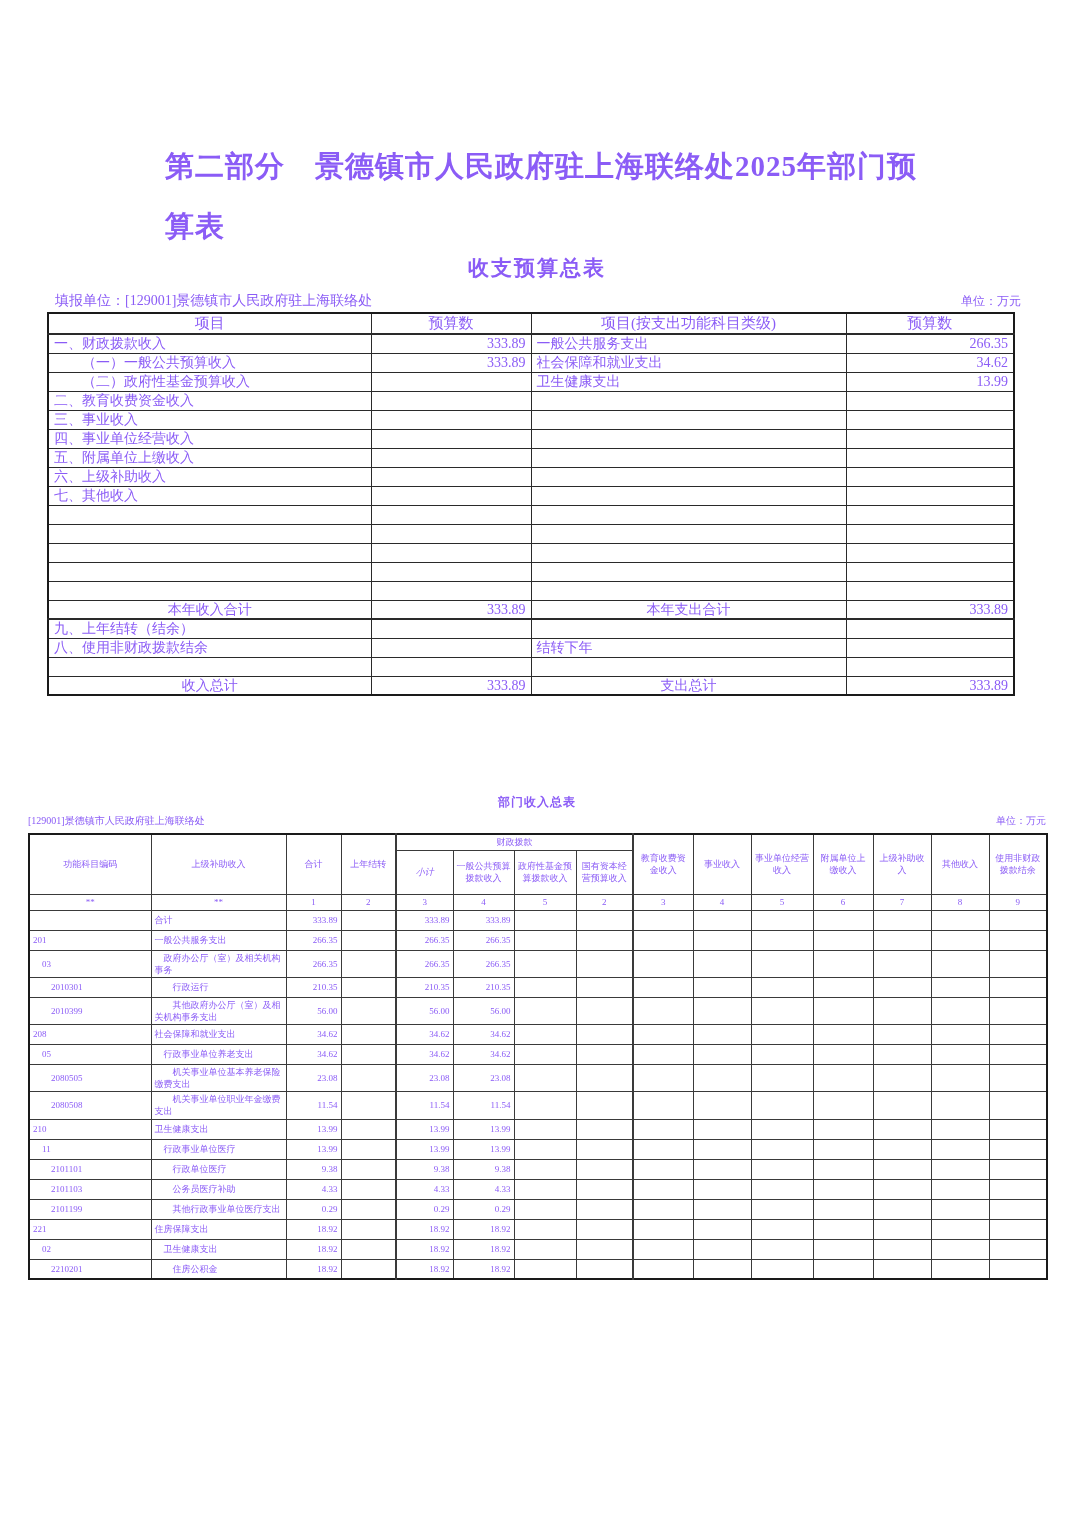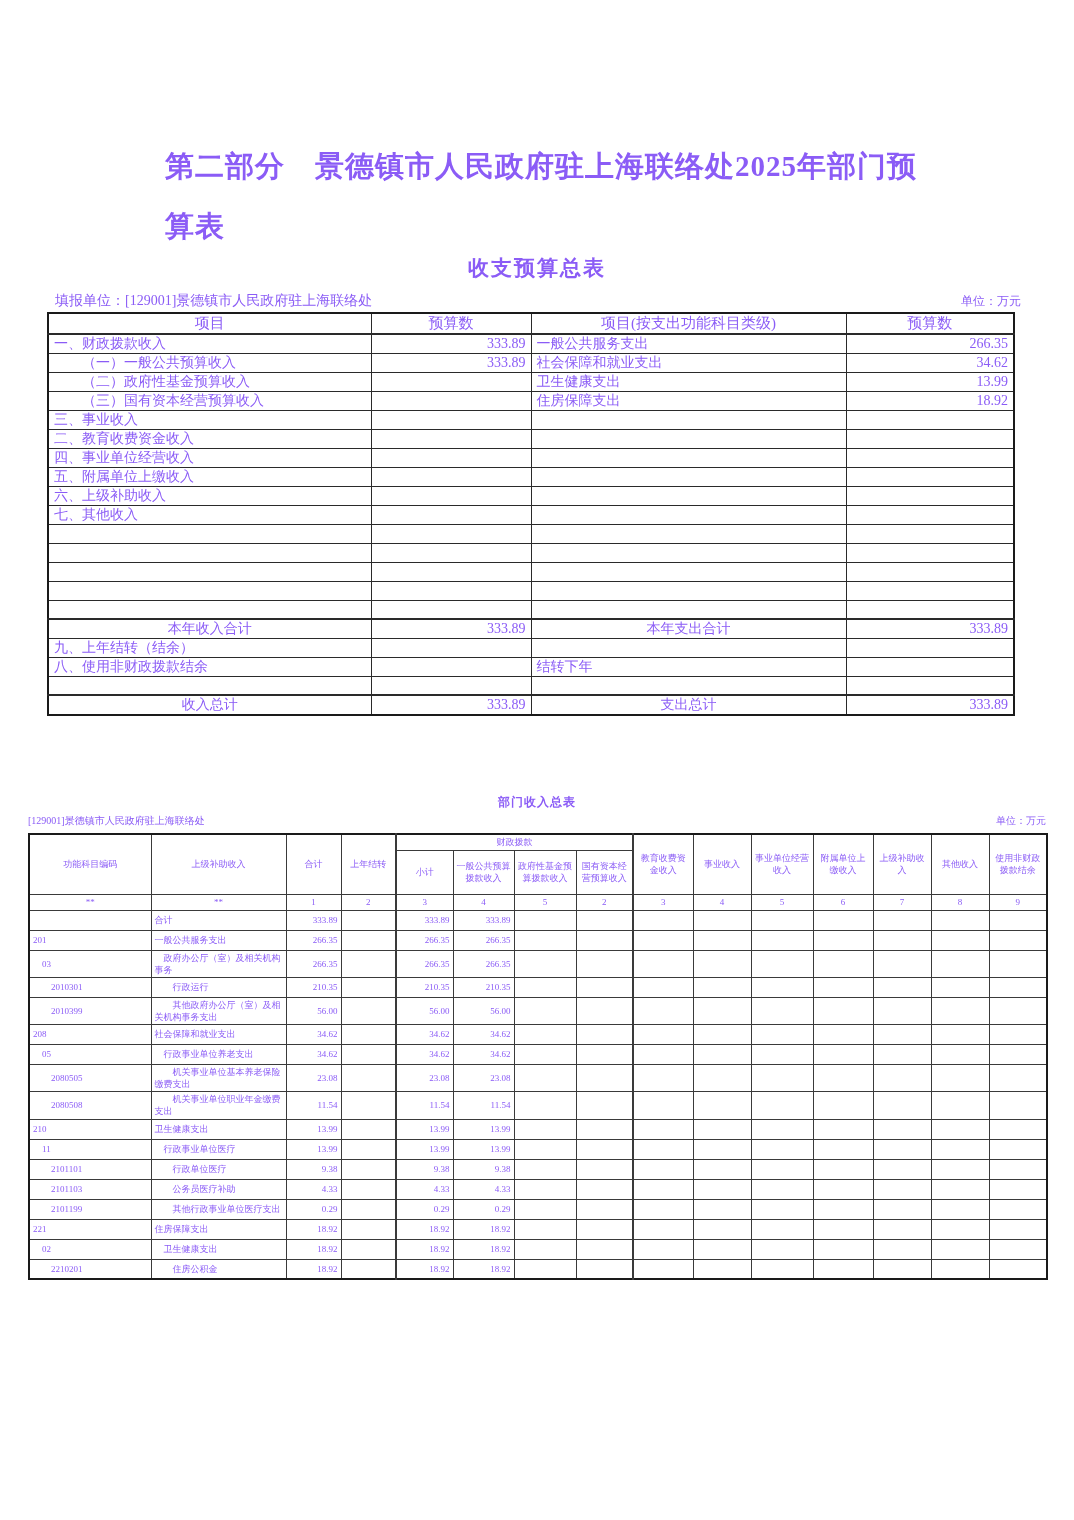--- a/index.html
+++ b/index.html
@@ -61,21 +61,21 @@
   }
   #t2 thead th { text-align:center; font-weight:normal; }
   #t2 thead tr:nth-child(1) th.grp { height:16px;margin-left:38px; }
   #t2 thead tr:nth-child(2) th { height:44px; }
   #t2 thead tr.numrow td { height:16px; text-align:center; }
   #t2 tbody td { height:20px; }
   #t2 tbody td:nth-child(1), #t2 tbody td:nth-child(2) { text-align:left; }
   #t2 tbody td:nth-child(n+3) { text-align:right; }
   
   #t2 thead tr:nth-child(1) th:nth-child(5) { border-left-width:2px; border-right-width:2px; }
-  #t2 thead tr:nth-child(2) th:nth-child(1) { border-left-width:2px; }
+  #t2 thead tr:nth-child(2) th:nth-child(1) { border-left-width:2px;font-style:italic; }
   #t2 thead tr:nth-child(2) th:nth-child(4) { border-right-width:2px; }
   #t2 thead tr.numrow td:nth-child(5),
   #t2 tbody td:nth-child(5) { border-left-width:2px; }
   #t2 thead tr.numrow td:nth-child(8),
   #t2 tbody td:nth-child(8) { border-right-width:2px; }
 </style>
 </head>
 <body>
 
 <div class="canvas">
@@ -117,33 +117,27 @@
           <td>社会保障和就业支出</td>
           <td>34.62</td>
         </tr>
         <tr>
           <td>　　（二）政府性基金预算收入</td>
           <td></td>
           <td>卫生健康支出</td>
           <td>13.99</td>
         </tr>
         <tr>
-          <td>　　（三）国有资本经营预算收入</td>
-          <td></td>
-          <td>住房保障支出</td>
-          <td>18.92</td>
+          <td>二、教育收费资金收入</td>
+          <td></td>
+          <td></td>
+          <td></td>
         </tr>
         <tr>
           <td>三、事业收入</td>
-          <td></td>
-          <td></td>
-          <td></td>
-        </tr>
-        <tr>
-          <td>二、教育收费资金收入</td>
           <td></td>
           <td></td>
           <td></td>
         </tr>
         <tr>
           <td>四、事业单位经营收入</td>
           <td></td>
           <td></td>
           <td></td>
         </tr>

